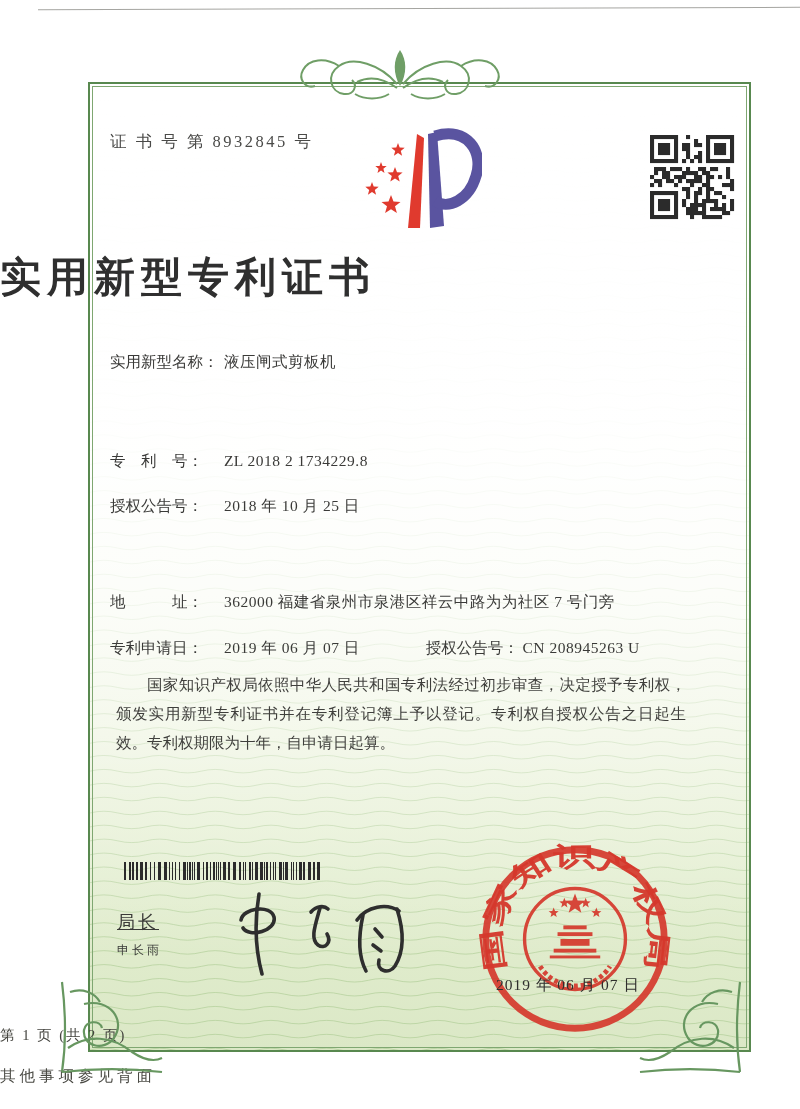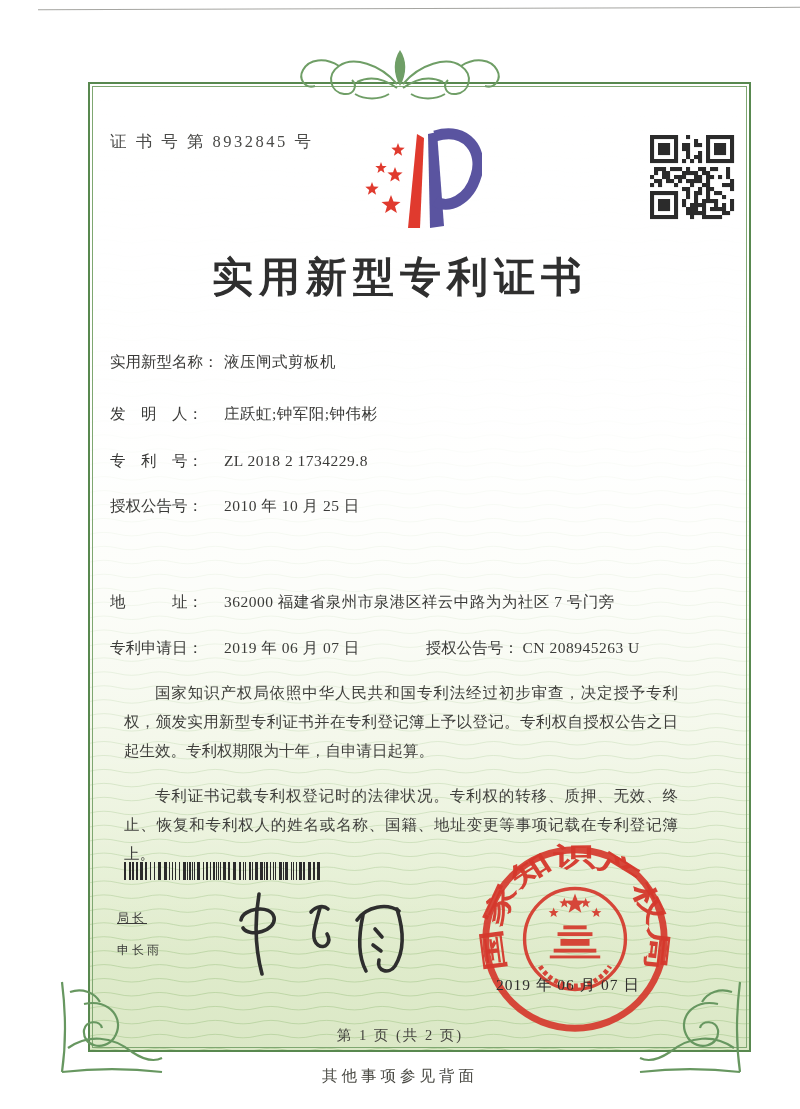--- a/index.html
+++ b/index.html
@@ -17,40 +17,40 @@
   .fade{position:absolute;inset:0;background:linear-gradient(180deg,rgba(255,255,255,1) 0%,rgba(255,255,255,.96) 34%,rgba(255,255,255,.72) 55%,rgba(255,255,255,.30) 74%,rgba(255,255,255,0) 90%);}
 
   .ornament-top{position:absolute;left:285px;top:44px;z-index:3;}
   .ornament-bl{position:absolute;left:54px;top:978px;z-index:3;}
   .ornament-br{position:absolute;left:636px;top:978px;z-index:3;transform:scaleX(-1);}
 
   .z{position:absolute;z-index:2;color:#3c3c3c;}
   .cert-no{left:110px;top:131px;font-size:16.5px;letter-spacing:2.5px;color:#4a4a48;}
   .qr{left:646px;top:131px;}
   .logo{left:332px;top:118px;}
-  .title{left:0;top:250px;width:800px;text-align:center;font-size:41px;font-weight:600;letter-spacing:6px;color:#2f2f2f;margin:0;}
+  .title{left:0;top:250px;width:800px;font-size:41px;font-weight:600;letter-spacing:6px;color:#2f2f2f;margin:0;}
 
   .row{left:110px;width:600px;font-size:15.5px;color:#3a3a38;white-space:nowrap;}
   .lab{display:inline-block;width:110px;margin-top:7px;}
   .val{letter-spacing:.5px;}
   .grant2{margin-left:62px;}
 
   .paras{left:108px;top:662px;width:586px;font-size:15.5px;line-height:29px;color:#3f3f3c;text-align:justify;}
-  .paras p{margin:16px;text-indent:2em;}
+  .paras p{margin:8px;text-indent:2em;}
 
   .barcode{left:124px;top:862px;}
-  .sig-title{left:117px;top:910px;font-size:12px;letter-spacing:3px;color:#3a3a38;text-decoration:underline;}
+  .sig-title{left:117px;top:910px;font-size:18px;letter-spacing:3px;color:#3a3a38;text-decoration:underline;}
   .sig-name{left:117px;top:942px;font-size:12px;letter-spacing:3px;color:#3a3a38;}
   .signature{left:215px;top:878px;}
 
   .seal{left:478px;top:842px;}
   .seal-date{left:496px;top:975px;font-size:15.5px;letter-spacing:1px;color:#2e2e2c;z-index:4;}
 
-  .page-footer{left:0;top:1026px;width:800px;text-align:center;font-size:14.5px;letter-spacing:2px;color:#44443f;}
-  .back-note{left:0;top:1066px;width:800px;text-align:center;font-size:15.5px;letter-spacing:4px;color:#4a4a44;}
+  .page-footer{left:0;top:1026px;width:800px;font-size:14.5px;letter-spacing:2px;color:#44443f;}
+  .back-note{left:0;top:1066px;width:800px;font-size:15.5px;letter-spacing:4px;color:#4a4a44;}
 </style>
 </head>
 <body>
 
 <div class="stage">
   <div class="paper">
     <div class="edge-line"></div>
 
     <div class="frame">
       <svg class="waves" id="waves" viewBox="0 0 663 970" preserveAspectRatio="none">
@@ -397,46 +397,41 @@
       <polygon points="96,16 105,14 112,108 98,110" fill="#5a54a0"></polygon>
       <path d="M103,18 C135,8 152,34 144,58 C137,82 116,92 103,83" fill="none" stroke="#5a54a0" stroke-width="11"></path>
     </svg>
 
     <h1 class="z title">实用新型专利证书</h1>
 
     <div class="z row" style="top:345px">
       <span class="lab">实用新型名称：</span>
       <span class="val">液压闸式剪板机</span>
     </div>
-    <div class="z row" style="top:397px">
-      <span class="lab">发　明　人：</span>
-      <span class="val">庄跃虹;钟军阳;钟伟彬</span>
-    </div>
     <div class="z row" style="top:444px">
       <span class="lab">专　利　号：</span>
       <span class="val">ZL 2018 2 1734229.8</span>
     </div>
     <div class="z row" style="top:489px">
       <span class="lab">授权公告号：</span>
-      <span class="val">2010 年 10 月 25 日</span>
+      <span class="val">2018 年 10 月 25 日</span>
     </div>
     <div class="z row" style="top:585px">
       <span class="lab">地　　　址：</span>
       <span class="val">362000 福建省泉州市泉港区祥云中路为为社区 7 号门旁</span>
     </div>
     <div class="z row" style="top:631px">
       <span class="lab">专利申请日：</span>
       <span class="val">2019 年 06 月 07 日</span>
       <span class="grant2">授权公告号：</span>
       <span class="val">CN 208945263 U</span>
     </div>
 
     <div class="z paras">
       <p>国家知识产权局依照中华人民共和国专利法经过初步审查，决定授予专利权，颁发实用新型专利证书并在专利登记簿上予以登记。专利权自授权公告之日起生效。专利权期限为十年，自申请日起算。</p>
-      <p>专利证书记载专利权登记时的法律状况。专利权的转移、质押、无效、终止、恢复和专利权人的姓名或名称、国籍、地址变更等事项记载在专利登记簿上。</p>
     </div>
 
     <svg class="z barcode" id="barcode" width="198" height="18" viewBox="0 0 198 18">
         <rect x="0" y="0" width="2" height="18" fill="#2b2b2b"></rect>
         <rect x="5" y="0" width="2" height="18" fill="#2b2b2b"></rect>
         <rect x="8" y="0" width="2" height="18" fill="#2b2b2b"></rect>
         <rect x="12" y="0" width="2" height="18" fill="#2b2b2b"></rect>
         <rect x="16" y="0" width="3" height="18" fill="#2b2b2b"></rect>
         <rect x="21" y="0" width="2" height="18" fill="#2b2b2b"></rect>
         <rect x="26" y="0" width="1" height="18" fill="#2b2b2b"></rect>

